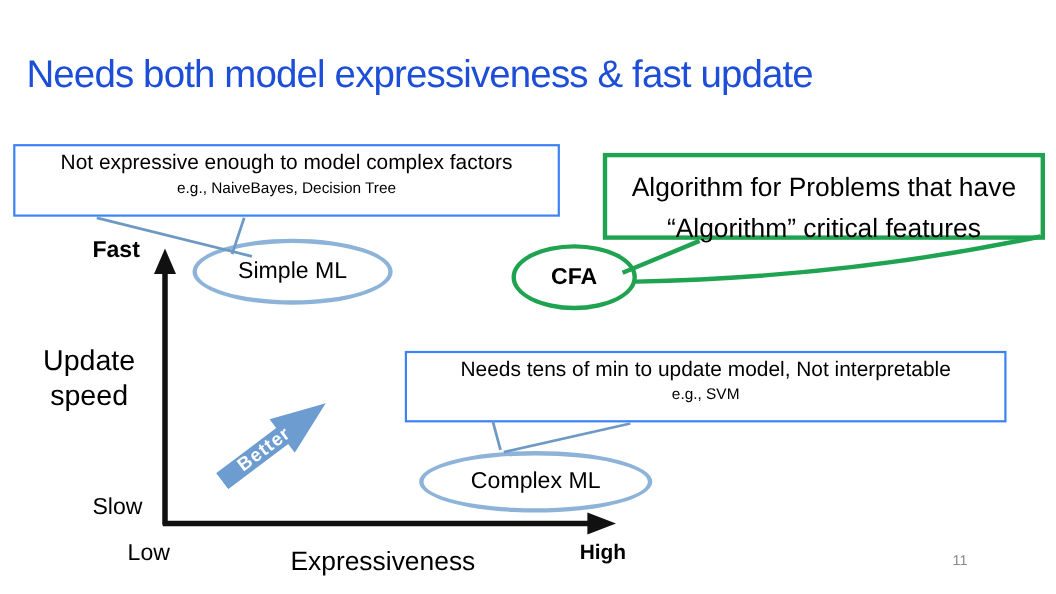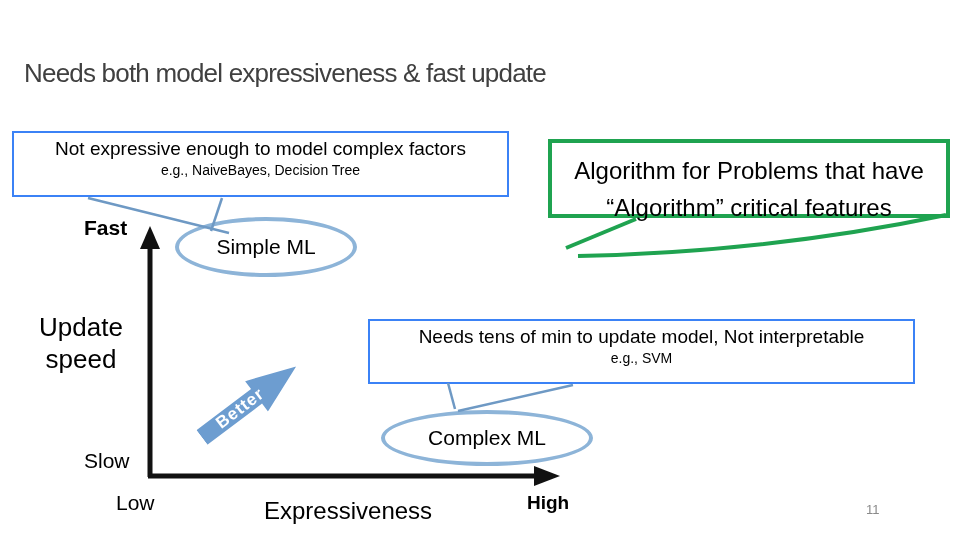--- a/index.html
+++ b/index.html
@@ -8,24 +8,24 @@
     position: relative;
     width: 960px; height: 540px;
     background: #ffffff;
     overflow: hidden;
     font-family: "Liberation Sans", sans-serif;
     color: #000;
   }
   .abs { position: absolute; }
 
   #title {
-    left: 24px; top: 58px;
-    font-size: 26px;
+    left: 24px; top: 48px;
+    font-size: 35px;
     letter-spacing: -0.8px;
-    color: #404040;
+    color: #1d4ed8;
     white-space: nowrap;
   }
 
   .callout {
     background: #fff;
     border: 2px solid #3b82f6;
     text-align: center;
   }
   .callout .l1 { font-size: 19px; margin-top: 5px; }
   .callout .l2 { font-size: 14px; margin-top: 2px; }
@@ -100,20 +100,23 @@
   </div>
 
   <div id="callout-slow-update" class="abs callout">
     <div class="l1">Needs tens of min to update model, Not interpretable</div>
     <div class="l2">e.g., SVM</div>
   </div>
 
   <div id="ellipse-simple" class="abs ellipse blue">
     <span>Simple ML</span>
   </div>
+  <div id="ellipse-cfa" class="abs ellipse green">
+    <span>CFA</span>
+  </div>
   <div id="ellipse-complex" class="abs ellipse blue">
     <span>Complex ML</span>
   </div>
 
   <div id="label-fast" class="abs axis-label">Fast</div>
   <div id="label-slow" class="abs axis-label">Slow</div>
   <div id="label-update-speed" class="abs">
     <div>Update</div>
     <div>speed</div>
   </div>

